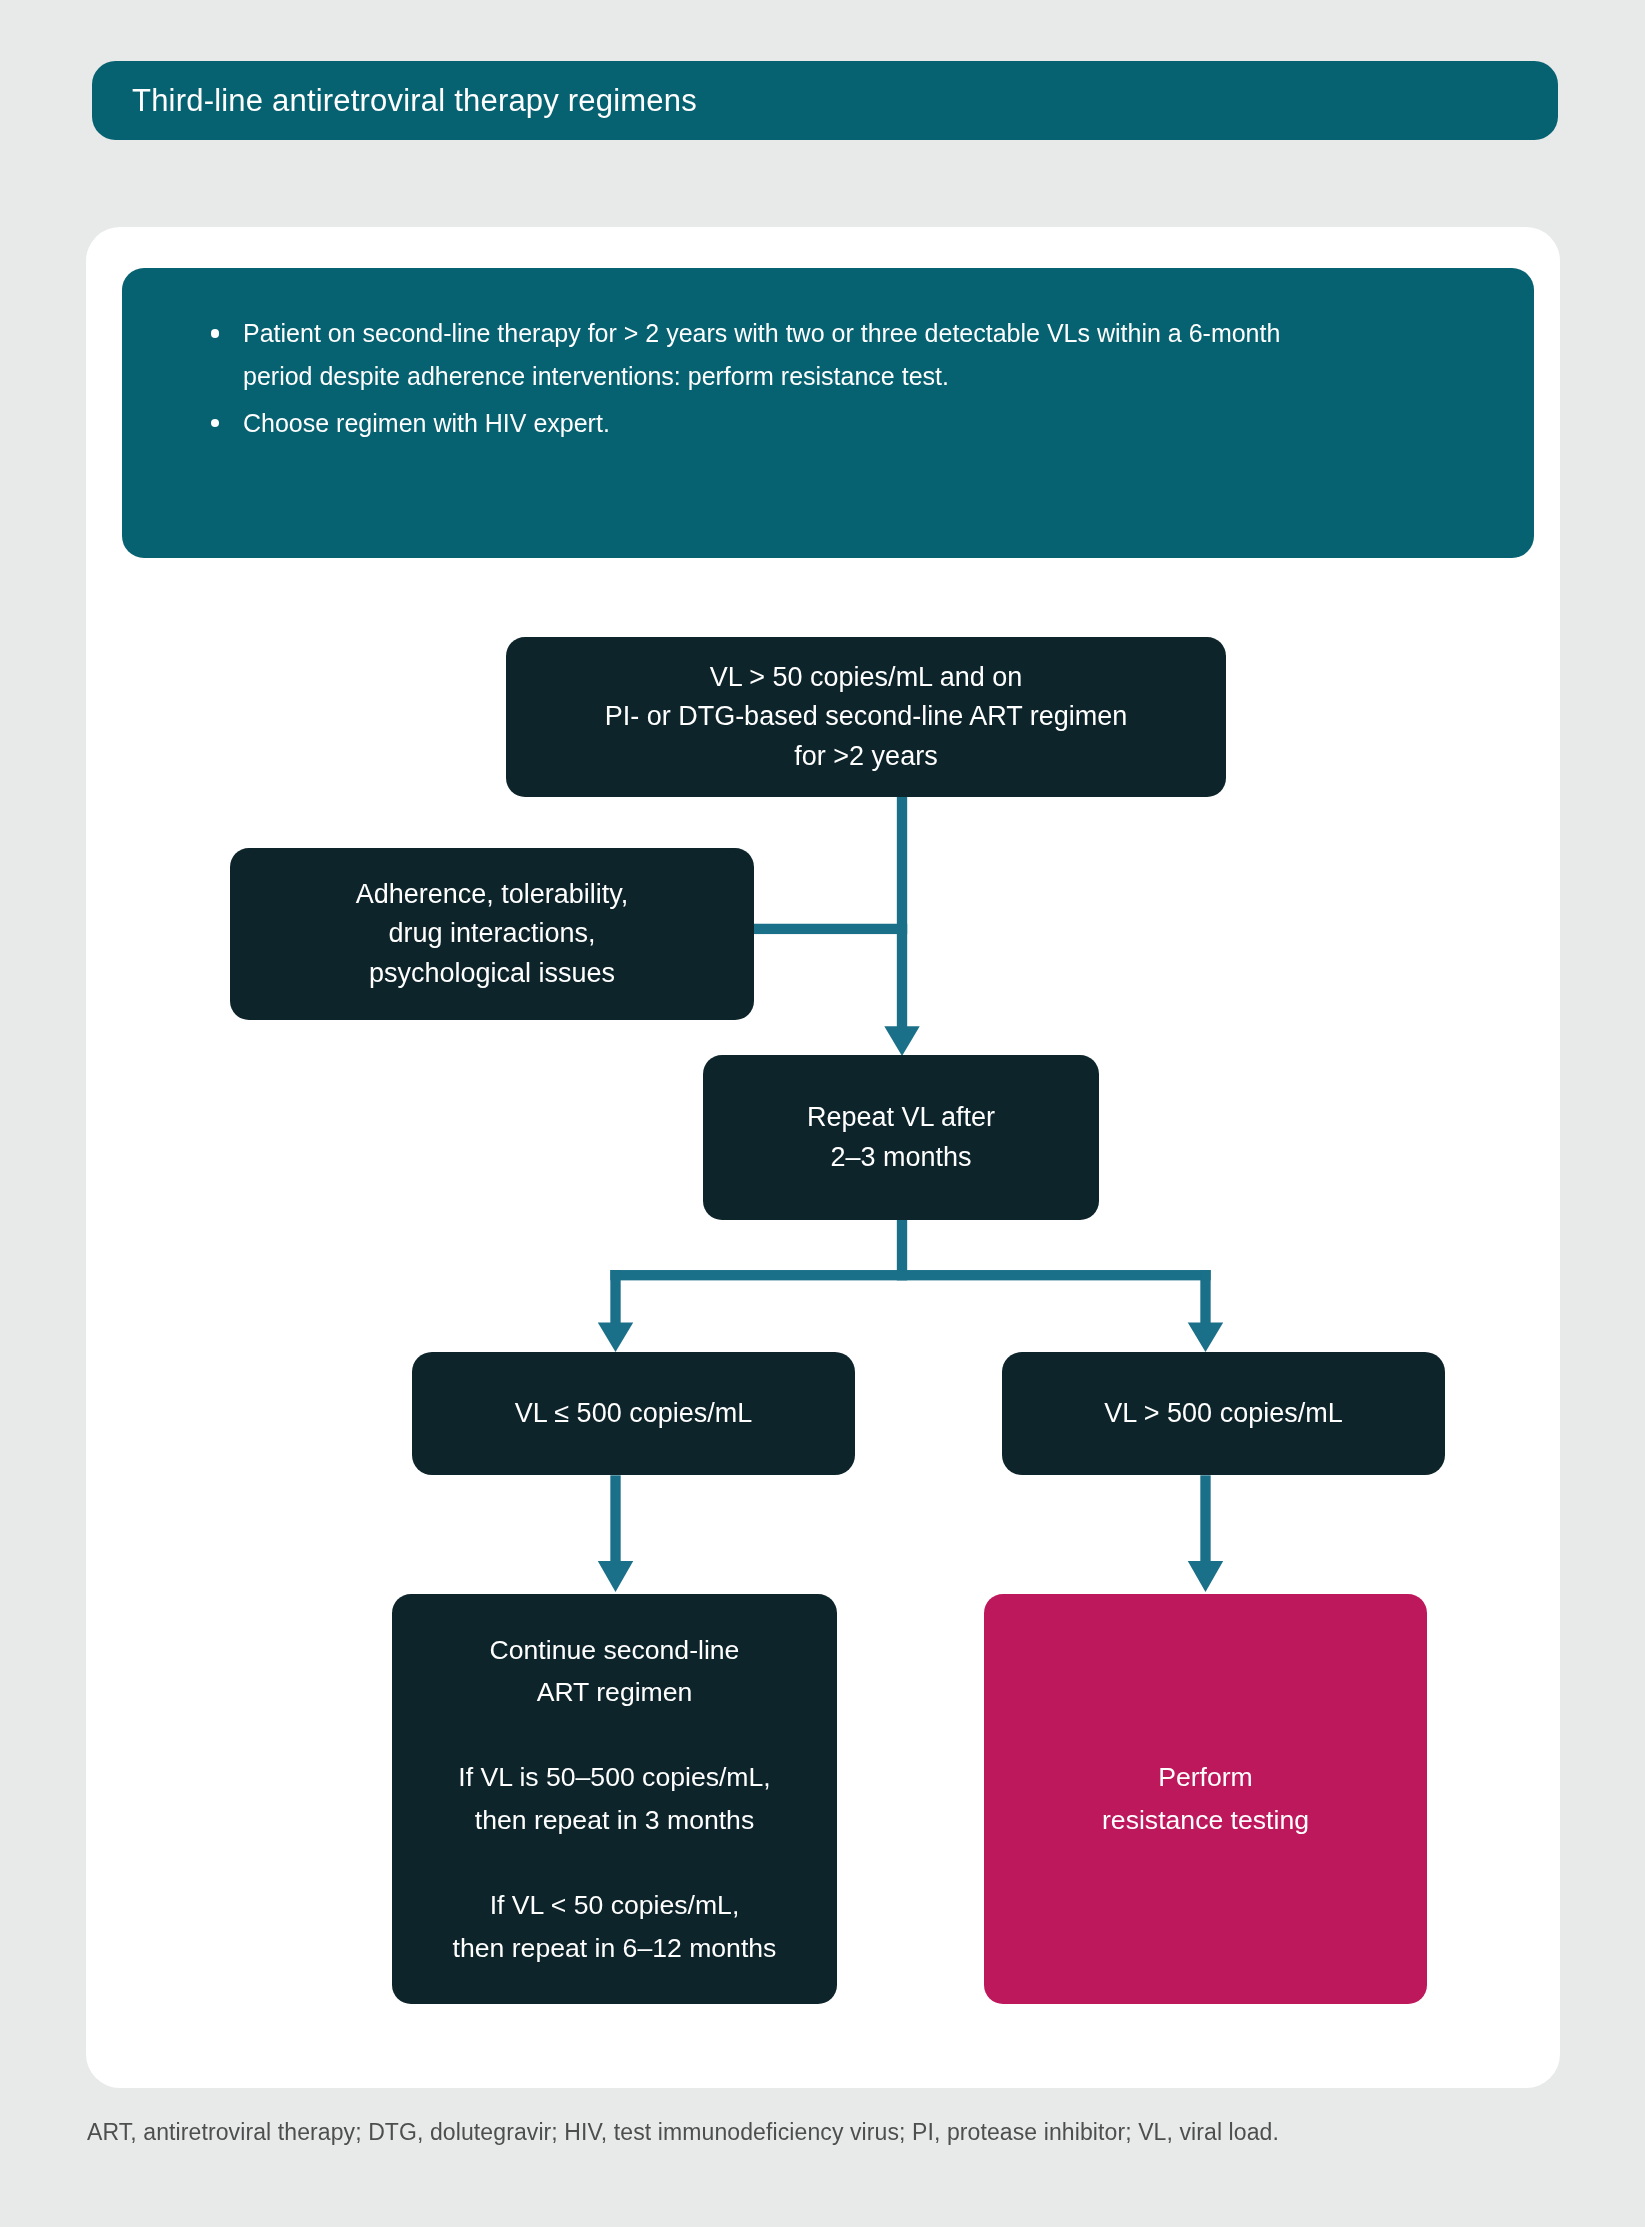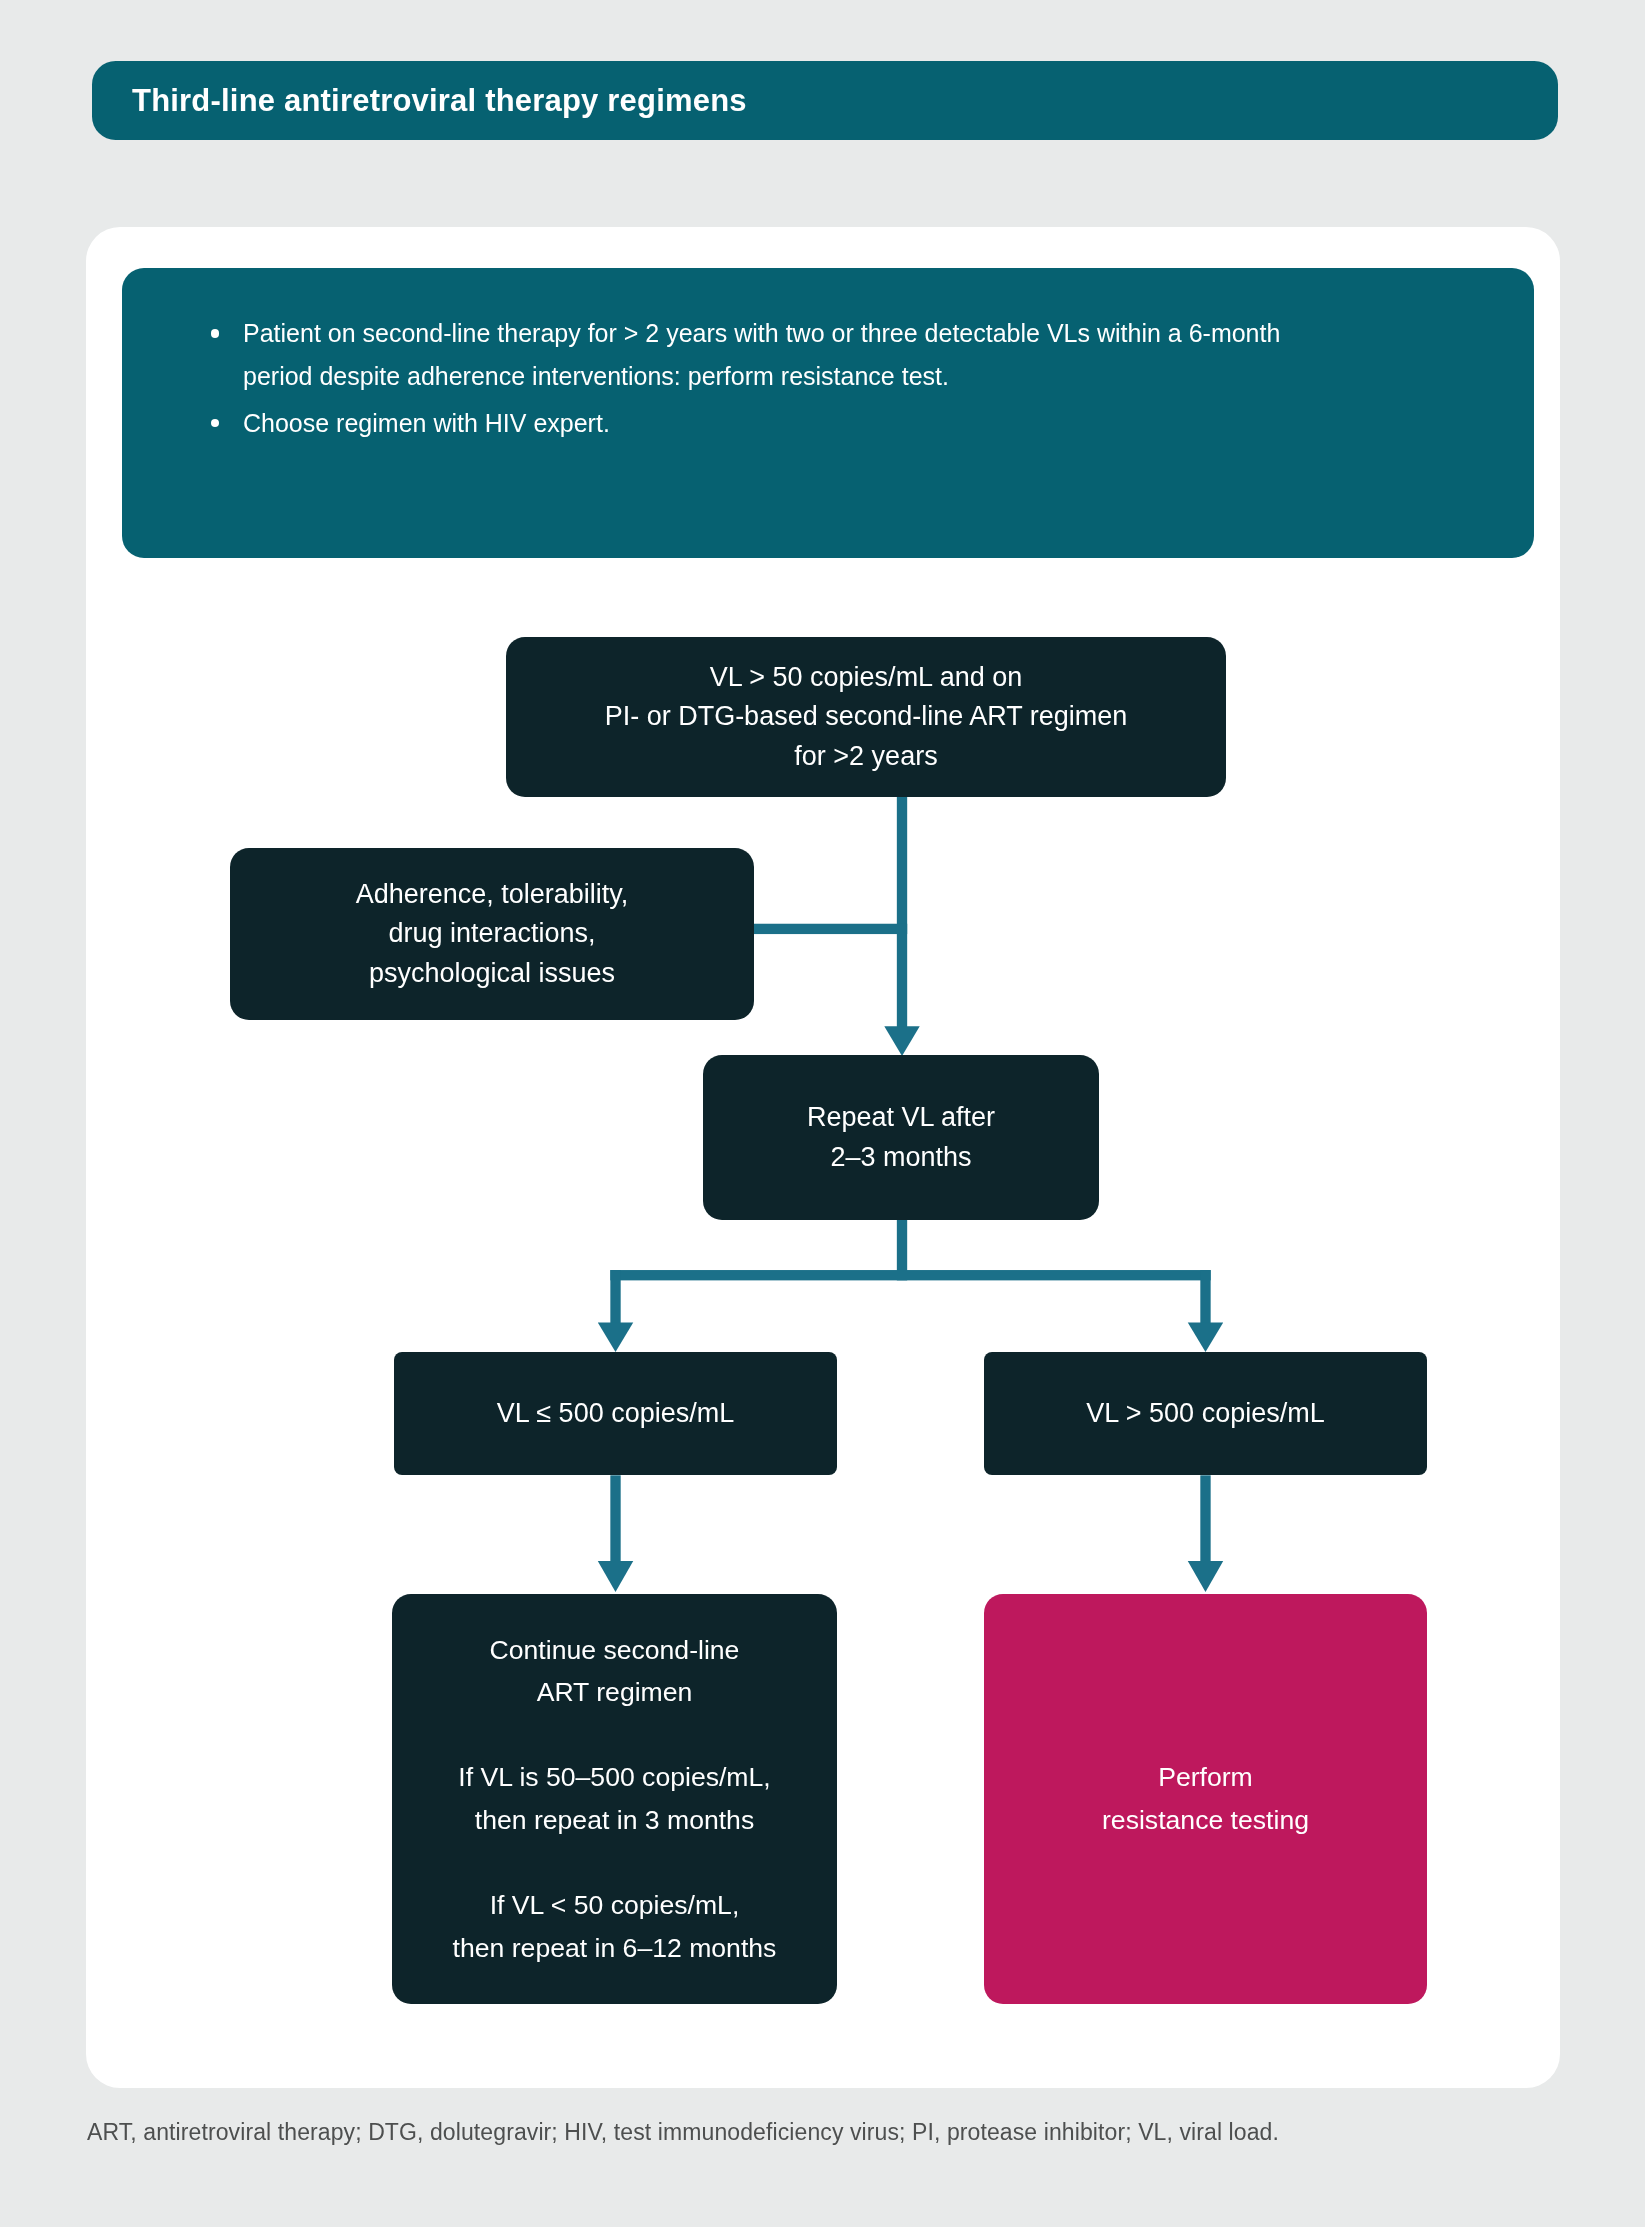--- a/index.html
+++ b/index.html
@@ -11,21 +11,21 @@
     overflow: hidden;
   }
   .header-bar {
     position: absolute; left: 92px; top: 61px;
     width: 1466px; height: 79px;
     background: #066171; border-radius: 23.6px;
     display: flex; align-items: center;
     padding-left: 40px; box-sizing: border-box;
   }
   .header-bar .title {
-    color: #ffffff; font-size: 31px; font-weight: bold;
+    color: #ffffff; font-size: 31px; font-weight: normal;
     letter-spacing: 0.2px; margin: 0;
   }
   .card {
     position: absolute; left: 86px; top: 227px;
     width: 1474px; height: 1861px;
     background: #ffffff; border-radius: 34px;
   }
   .info-panel {
     position: absolute; left: 122px; top: 268px;
     width: 1412px; height: 290px;
@@ -52,21 +52,21 @@
   .node {
     position: absolute;
     display: flex; align-items: center; justify-content: center;
     text-align: center;
     background: #0d242a; color: #ffffff;
     border-radius: 19px;
     font-size: 27px; line-height: 1.45;
     white-space: pre-line;
     box-sizing: border-box; padding: 7.4px;
   }
-  .node.small { border-radius: 8px; }
+  .node.small { border-radius: 20px; margin-left: 18px; }
   .node.tall { font-size: 26.6px; line-height: 1.6; }
   .node.danger { background: #be185d; }
   .footnote {
     position: absolute; left: 87px; top: 2119px;
     font-size: 23px; color: #4d4f4f; letter-spacing: 0.1px;
   }
 </style>
 </head>
 <body>
 

